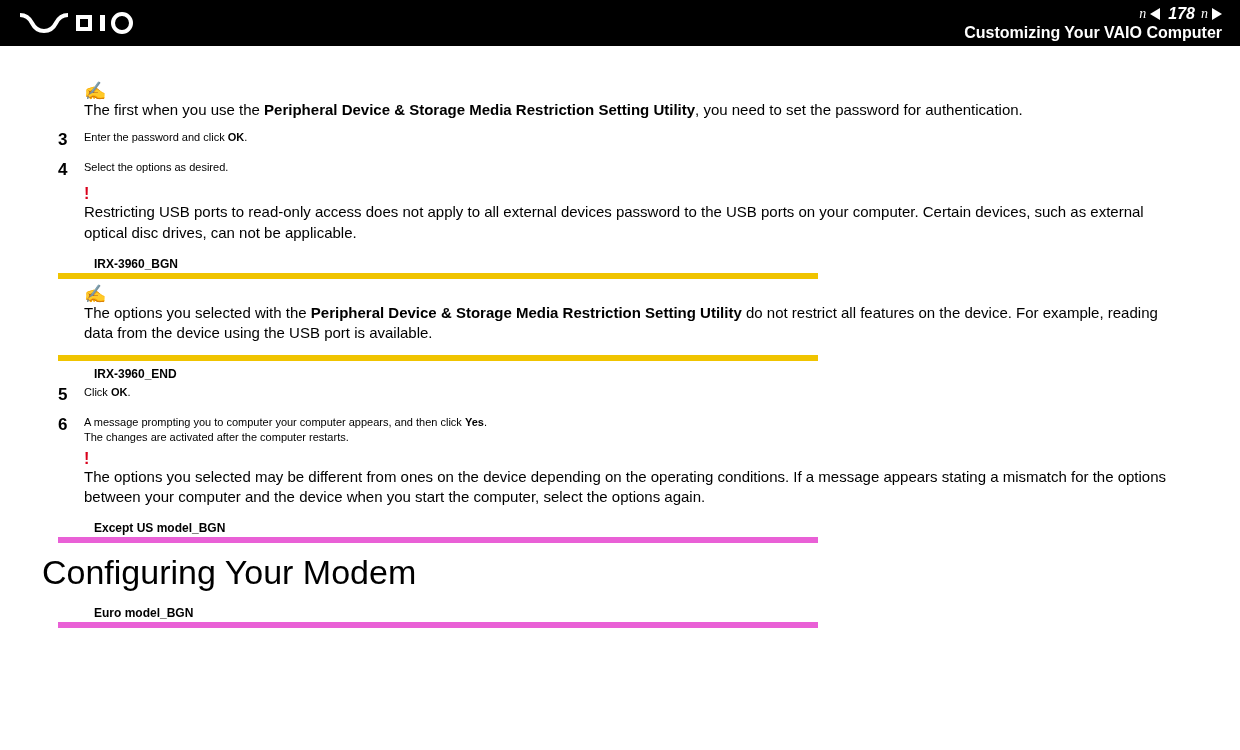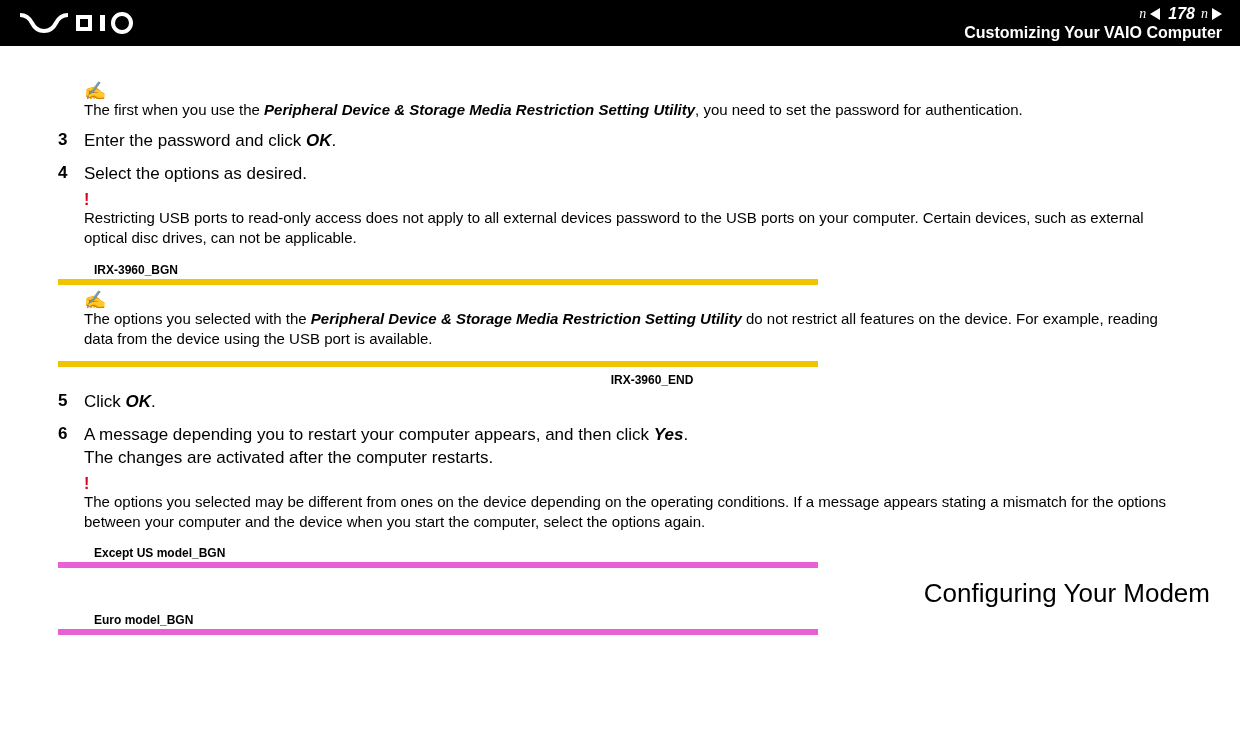--- a/index.html
+++ b/index.html
@@ -76,36 +76,35 @@
     font-size: 18px;
     line-height: 1;
   }
   .note-text, .warn-text {
     font-size: 15px;
     font-family: "Arial Narrow", Arial, sans-serif;
     line-height: 1.35;
   }
   .note-text b, .warn-text b, .step-text b {
     font-weight: bold;
-    font-style: italic;
   }
   .step-row {
     display: flex;
     align-items: flex-start;
     margin: 10px 0 4px 0;
   }
   .step-num {
     width: 54px;
     font-weight: bold;
     font-size: 17px;
     flex-shrink: 0;
     padding-left: 28px;
   }
   .step-text {
-    font-size: 17px;
+    font-size: 11px;
     line-height: 1.35;
   }
   .warn-mark {
     color: #d9001b;
     font-weight: bold;
     font-size: 16px;
     line-height: 1;
   }
   .section-marker {
     font-size: 12px;
@@ -114,24 +113,23 @@
     padding-left: 36px;
   }
   .color-bar {
     height: 6px;
     width: 760px;
     margin: 2px 0 6px 28px;
   }
   .bar-yellow { background: #f0c400; }
   .bar-magenta { background: #e960d6; }
   .h2 {
-    font-size: 26px;
+    font-size: 34px;
     font-weight: normal;
     margin: 10px 0 4px 12px;
-    text-align: right;
   }
   .spacer-md { height: 12px; }
   .note-block { margin-top: 6px; }
 </style>
 </head>
 <body>
 
 <div class="top-bar">
   <div class="logo">
     <svg width="130" height="24" viewBox="0 0 130 24">
@@ -185,43 +183,43 @@
   <div class="color-bar bar-yellow"></div>
 
   <div class="indent-block note-block">
     <div class="note-icon">✍</div>
     <div class="note-text">
       <span>The options you selected with the </span><b>Peripheral Device &amp; Storage Media Restriction Setting Utility</b><span> do not restrict all features on the device. For example, reading data from the device using the USB port is available.</span>
     </div>
   </div>
 
   <div class="color-bar bar-yellow" style="margin-top:12px;"></div>
-  <div class="section-marker" style="margin-top:0;text-align:center;">IRX-3960_END</div>
+  <div class="section-marker" style="margin-top:0;">IRX-3960_END</div>
 
   <div class="step-row" style="margin-top:4px;">
     <div class="step-num">5</div>
     <div class="step-text">
       <span>Click </span><b>OK</b><span>.</span>
     </div>
   </div>
 
   <div class="step-row">
     <div class="step-num">6</div>
     <div class="step-text">
-      <span>A message depending you to restart your computer appears, and then click </span><b>Yes</b><span>.</span><br>
+      <span>A message prompting you to computer your computer appears, and then click </span><b>Yes</b><span>.</span><br>
       <span>The changes are activated after the computer restarts.</span>
     </div>
   </div>
 
   <div class="indent-block note-block">
     <div class="warn-mark">!</div>
     <div class="warn-text">The options you selected may be different from ones on the device depending on the operating conditions. If a message appears stating a mismatch for the options between your computer and the device when you start the computer, select the options again.</div>
   </div>
 
   <div class="section-marker">Except US model_BGN</div>
   <div class="color-bar bar-magenta"></div>
 
   <div class="h2">Configuring Your Modem</div>
 
-  <div class="section-marker" style="margin-top:4px;">Euro model_BGN</div>
+  <div class="section-marker" style="margin-top:14px;">Euro model_BGN</div>
   <div class="color-bar bar-magenta"></div>
 
 </div>
 
 </body></html>

